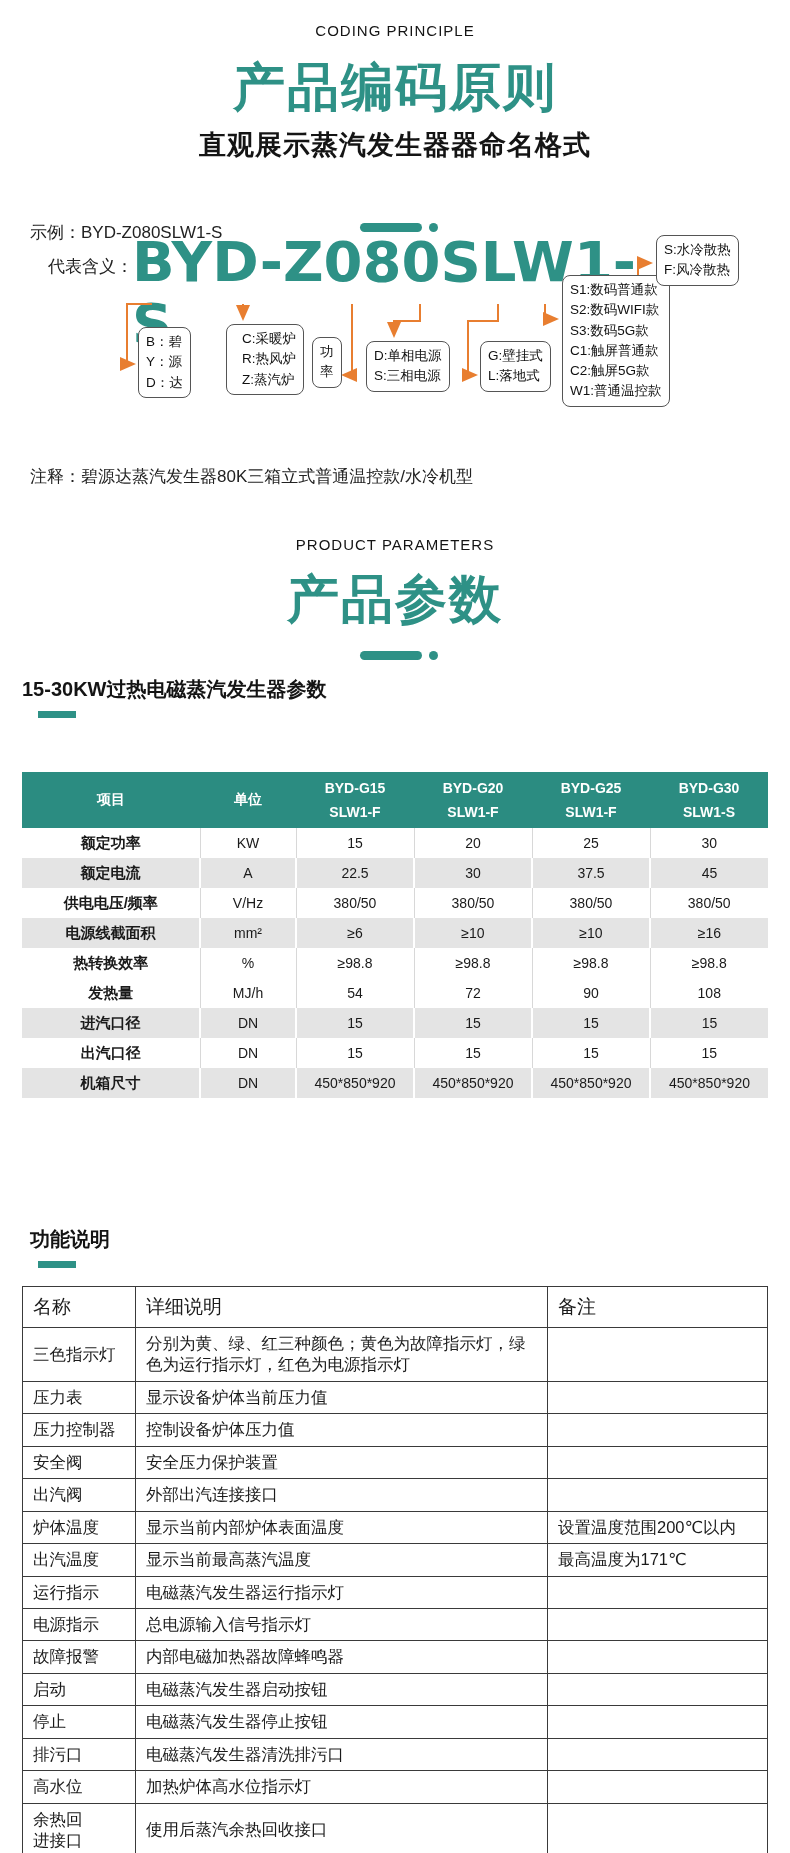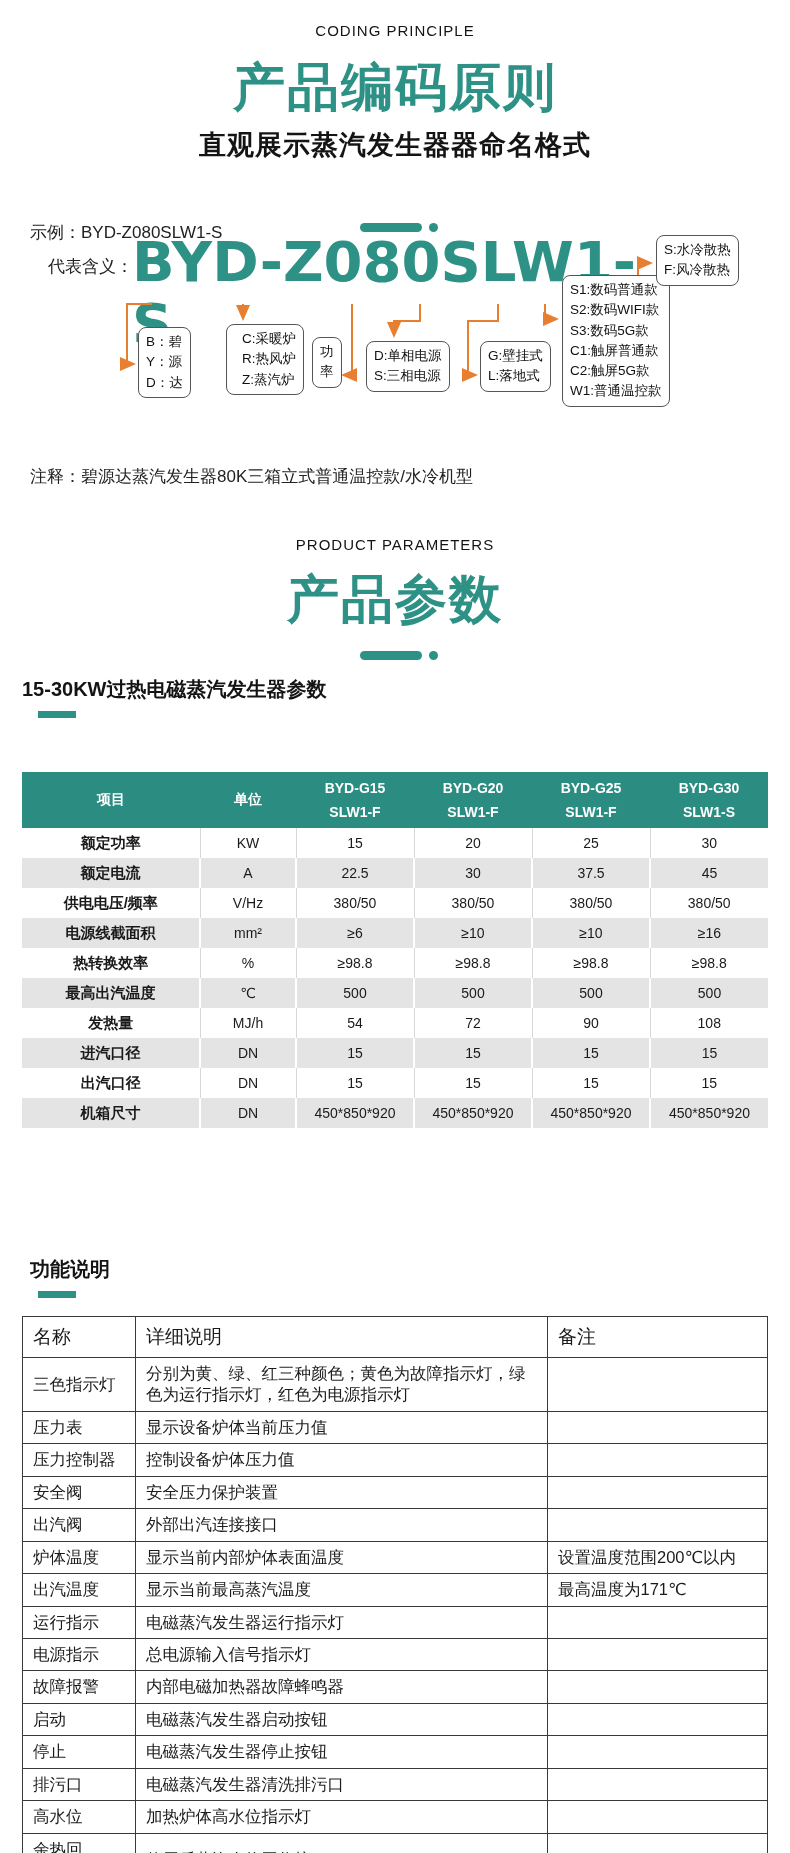--- a/index.html
+++ b/index.html
@@ -210,28 +210,20 @@
           <td>≥16</td>
         </tr>
         <tr>
           <td class="item">热转换效率</td>
           <td>%</td>
           <td>≥98.8</td>
           <td>≥98.8</td>
           <td>≥98.8</td>
           <td>≥98.8</td>
         </tr>
-        <tr class="alt">
-          <td class="item">最高出汽温度</td>
-          <td>℃</td>
-          <td>500</td>
-          <td>500</td>
-          <td>500</td>
-          <td>500</td>
-        </tr>
         <tr>
           <td class="item">发热量</td>
           <td>MJ/h</td>
           <td>54</td>
           <td>72</td>
           <td>90</td>
           <td>108</td>
         </tr>
         <tr class="alt">
           <td class="item">进汽口径</td>

